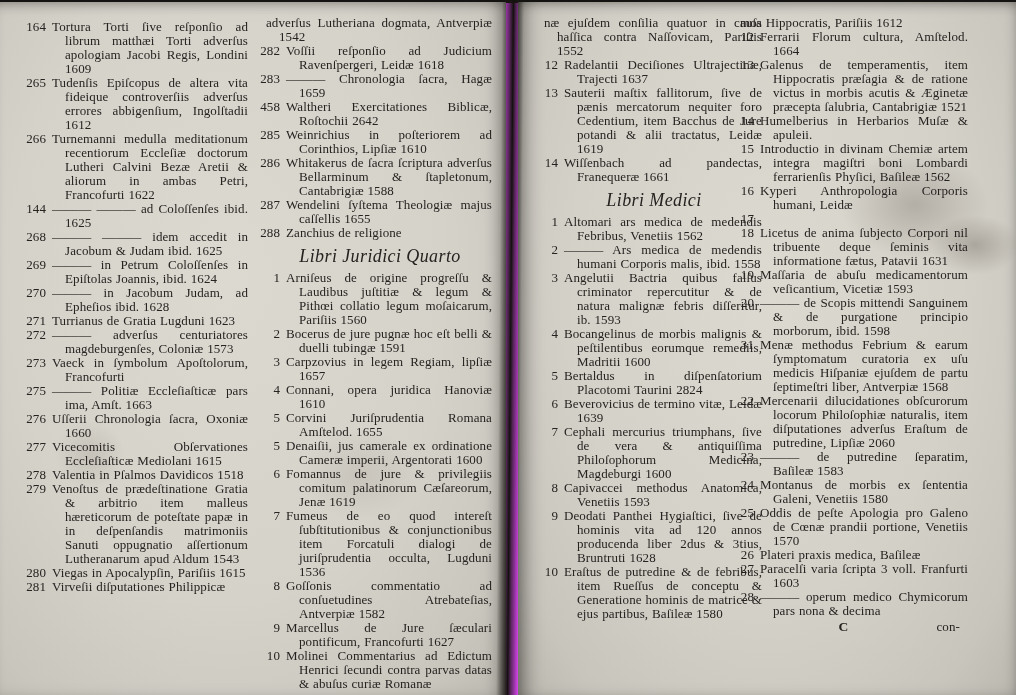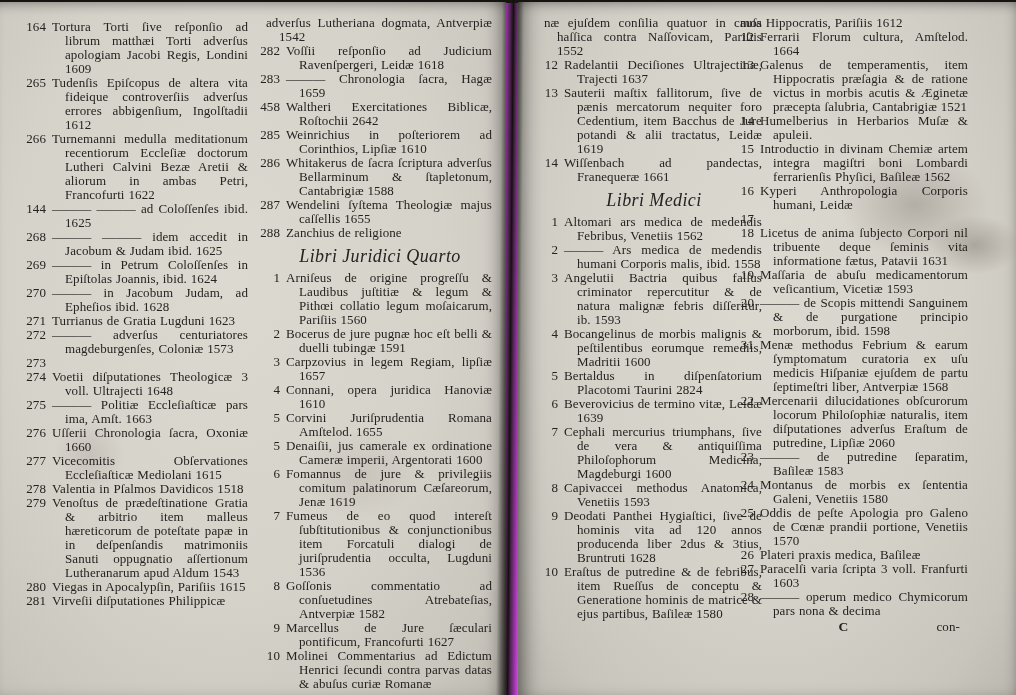--- a/index.html
+++ b/index.html
@@ -86,24 +86,21 @@
         <div class="entry">
           <span class="num">271</span>
           <div class="txt">Turrianus de Gratia Lugduni 1623</div>
         </div>
         <div class="entry">
           <span class="num">272</span>
           <div class="txt">——— adverſus centuriatores magdeburgenſes, Coloniæ 1573</div>
         </div>
         <div class="entry">
           <span class="num">273</span>
-        </div>
-        <div class="entry">
-          <span class="num">274</span>
-          <div class="txt">Voetii diſputationes Theologicæ 3 voll. Ultrajecti 1648</div>
+          <div class="txt">Vaeck in ſymbolum Apoſtolorum, Francofurti</div>
         </div>
         <div class="entry">
           <span class="num">275</span>
           <div class="txt">——— Politiæ Eccleſiaſticæ pars ima, Amſt. 1663</div>
         </div>
         <div class="entry">
           <span class="num">276</span>
           <div class="txt">Uſſerii Chronologia ſacra, Oxoniæ 1660</div>
         </div>
         <div class="entry">

